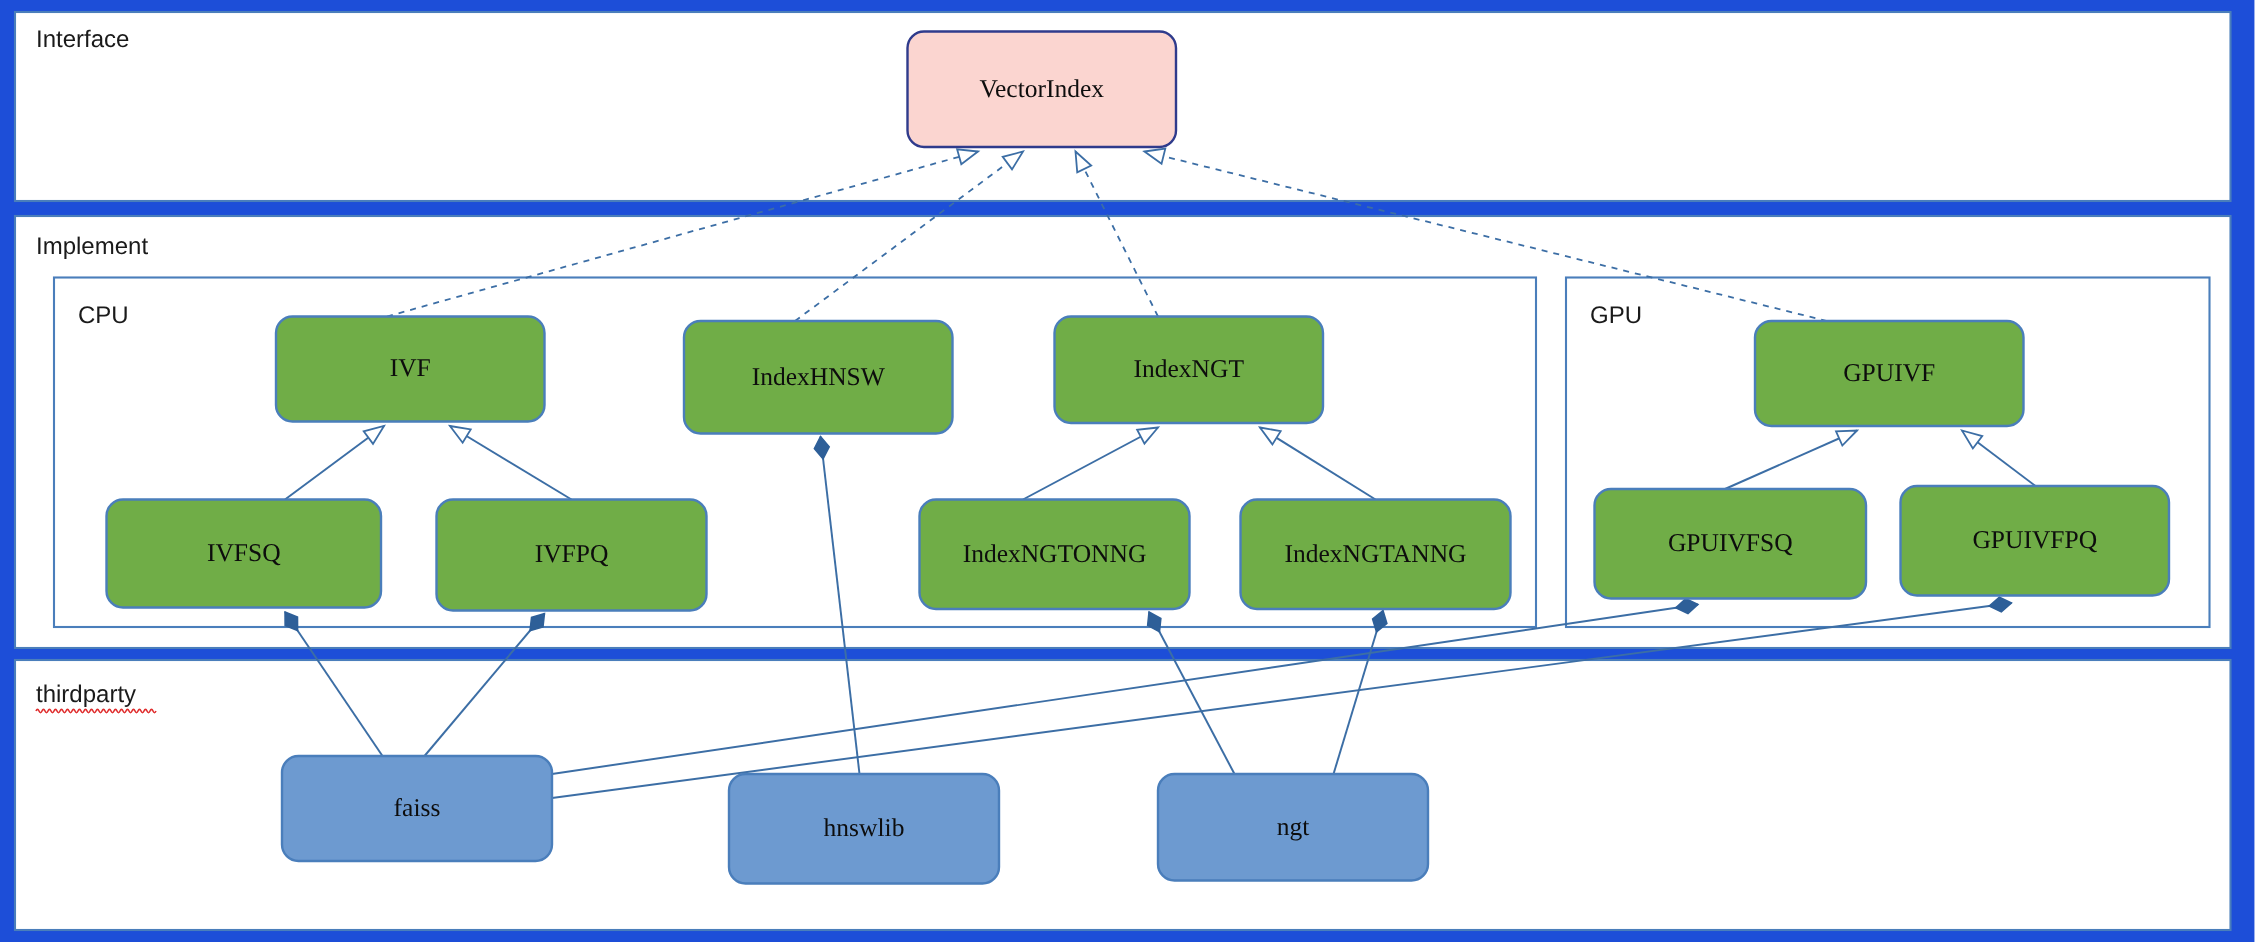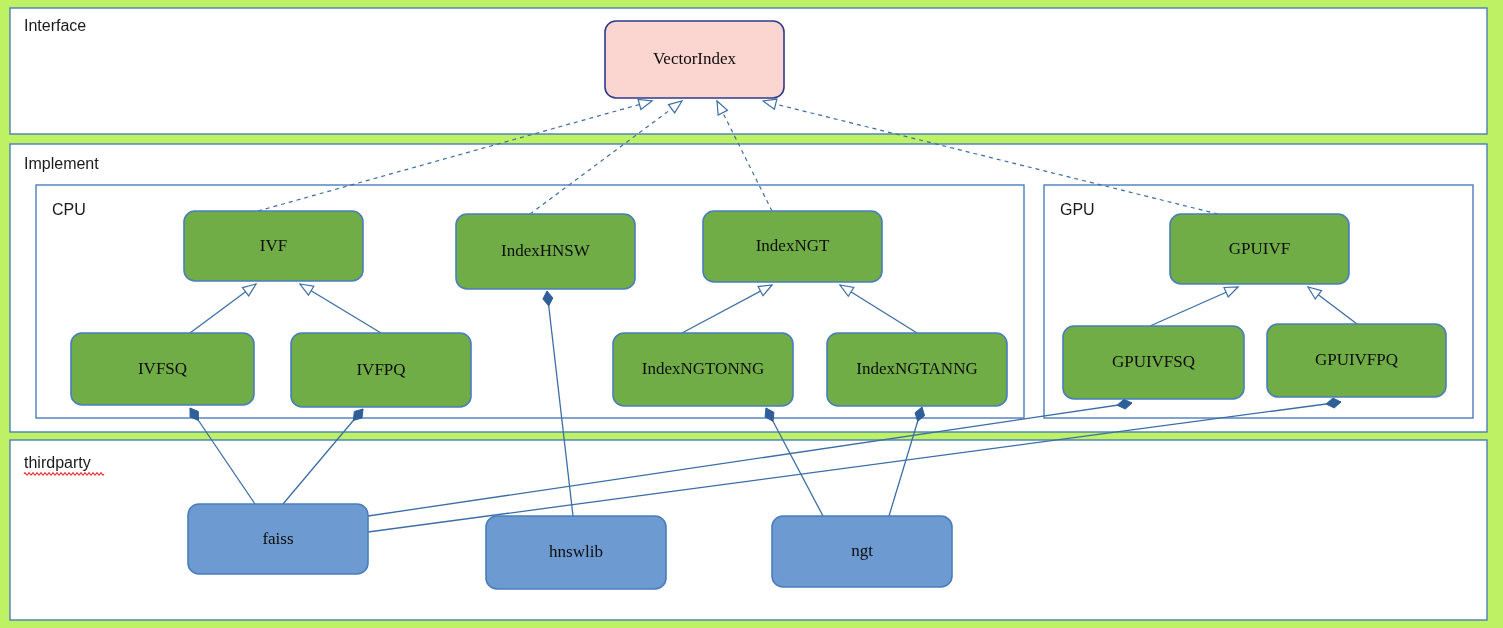--- a/index.html
+++ b/index.html
@@ -8,21 +8,21 @@
     padding: 0;
     background: #ffffff;
   }
   body {
     font-family: "Liberation Sans", sans-serif;
   }
   #canvas {
     position: relative;
     width: 1503px;
     height: 628px;
-    background: #bef264;
+    background: #1d4ed8;
     overflow: hidden;
   }
   svg.diagram {
     position: absolute;
     top: 0;
     left: 0;
     width: 1503px;
     height: 628px;
   }
   .group-rect {

